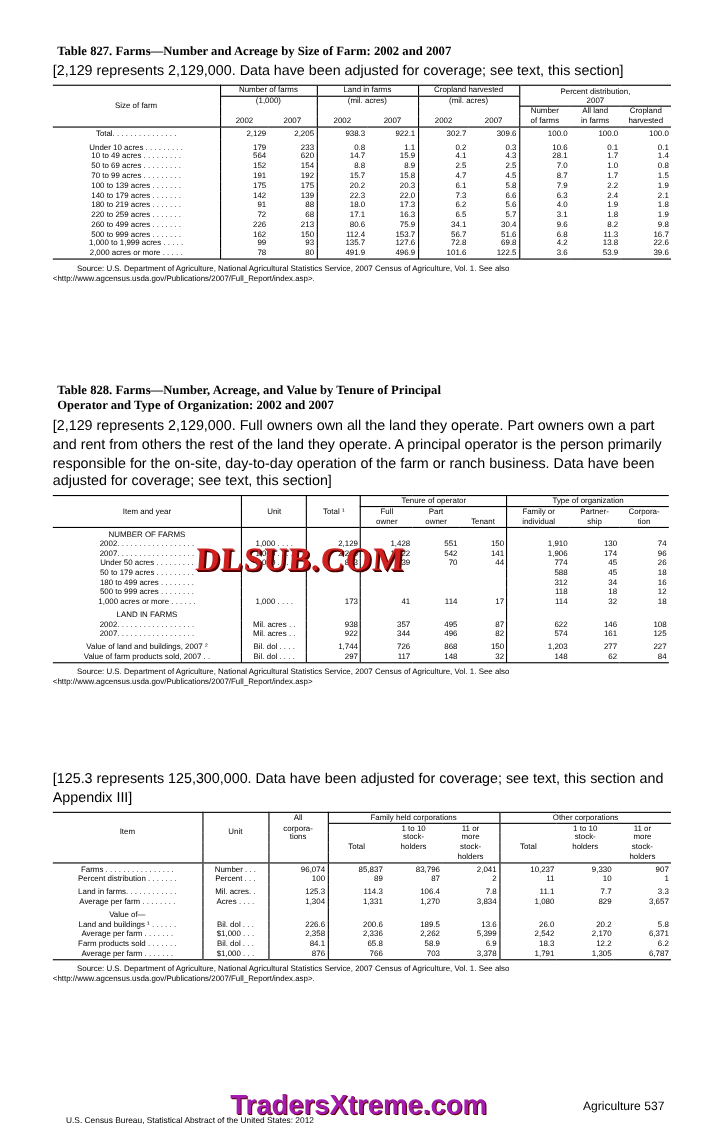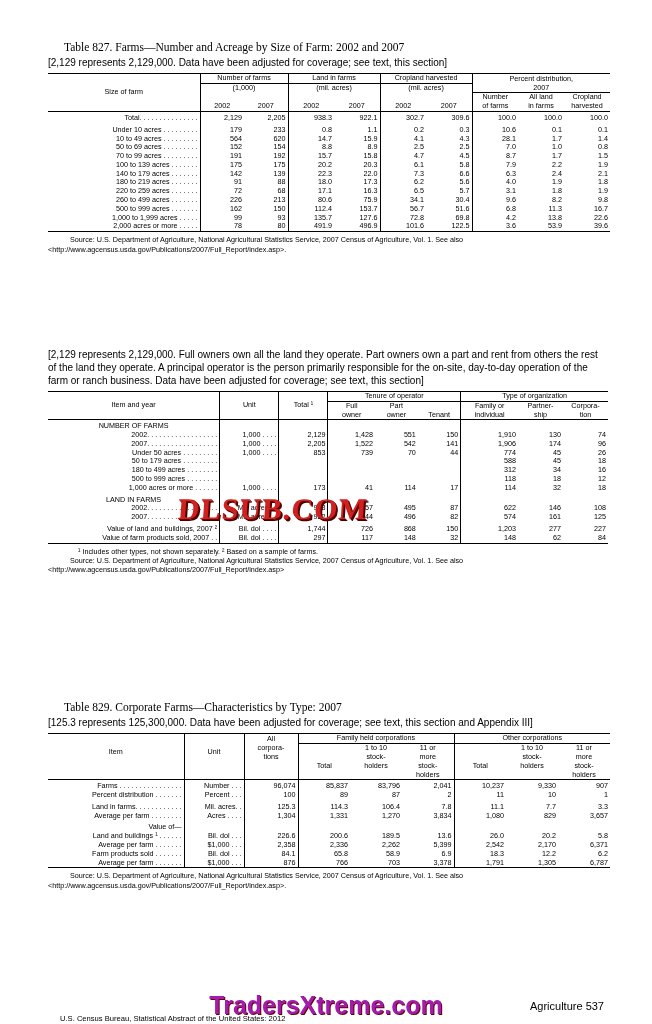--- a/index.html
+++ b/index.html
@@ -25,44 +25,44 @@
     transform:skewX(-4deg);
   }
   #wm-bot{
     bottom:4px;left:50%;transform:translateX(-50%);
     font-size:25px;color:#a21caf;
     font-family:Liberation Sans, sans-serif;
     text-shadow:1px 1px 0 #600;
   }
   .tbl-title{
     font-family:"Liberation Serif",serif;
-    font-weight:normal;font-size:11.5px;
-    margin:0 0 2px 16px;line-height:1.25;
+    font-weight:bold;font-size:11.5px;
+    margin:0 0 2px 4px;line-height:1.25;
   }
   .tbl-note{
-    font-size:10px;line-height:1.3;margin:0 0 4px 0;
+    font-size:13px;line-height:1.3;margin:0 0 4px 0;
   }
   table.dt{
     border-collapse:collapse;font-size:7.2px;
     width:100%;table-layout:fixed;
   }
   table.dt td,table.dt th{
     padding:0 2px;vertical-align:bottom;font-weight:normal;
     line-height:1.22;
   }
   table.dt th{font-size:7.2px;text-align:center;vertical-align:bottom;}
   .hdr-top td,.hdr-top th{border-top:1.2px solid #000;}
   .rule-under{border-bottom:1px solid #000;}
   .rule-thick{border-bottom:1.2px solid #000;}
   .vl{border-left:1px solid #000;}
   .vr{border-right:1px solid #000;}
   .num{text-align:right;}
   .ctr{text-align:center;}
   .lead{
-    text-align:right;white-space:nowrap;overflow:hidden;
+    text-align:center;white-space:nowrap;overflow:hidden;
   }
   .bold{font-weight:bold;}
   .sect{
     position:absolute;left:48px;width:560px;
   }
   .src{
     font-size:7.2px;line-height:1.3;margin-top:3px;
   }
   .src .ind{padding-left:22px;}
   .pagefoot{
@@ -301,20 +301,24 @@
       </tbody>
     </table>
 
     <div class="src">
       <div class="ind"><span>Source: U.S. Department of Agriculture, National Agricultural Statistics Service, 2007 Census of Agriculture, Vol. 1. See also</span></div>
       <div><span>&lt;http://www.agcensus.usda.gov/Publications/2007/Full_Report/index.asp&gt;.</span></div>
     </div>
   </div>
 
   <div class="sect" style="top:348px;">
+    <div class="tbl-title">
+      <span>Table 828. Farms—Number, Acreage, and Value by Tenure of Principal</span><br>
+      <span>Operator and Type of Organization: 2002 and 2007</span>
+    </div>
     <div class="tbl-note">[2,129 represents 2,129,000. Full owners own all the land they operate. Part owners own a part and rent from others the rest of the land they operate. A principal operator is the person primarily responsible for the on-site, day-to-day operation of the farm or ranch business. Data have been adjusted for coverage; see text, this section]</div>
 
     <table class="dt">
       <colgroup>
         <col style="width:168px">
         <col style="width:58px">
         <col style="width:48px">
         <col style="width:46px">
           <col style="width:42px">
           <col style="width:42px">
@@ -488,28 +492,26 @@
           <td class="num">148</td>
           <td class="num">32</td>
           <td class="num vl">148</td>
           <td class="num">62</td>
           <td class="num">84</td>
         </tr>
       </tbody>
     </table>
 
     <div class="src">
-      <div class="ind" style="padding-left:30px;">¹ Includes other types, not shown separately. ² Based on a sample of farms.</div>
       <div class="ind">Source: U.S. Department of Agriculture, National Agricultural Statistics Service, 2007 Census of Agriculture, Vol. 1. See also</div>
       <div>&lt;http://www.agcensus.usda.gov/Publications/2007/Full_Report/index.asp&gt;</div>
     </div>
   </div>
 
   <div class="sect" style="top:700px;">
-    <div class="tbl-title">Table 829. Corporate Farms—Characteristics by Type: 2007</div>
     <div class="tbl-note">[125.3 represents 125,300,000. Data have been adjusted for coverage; see text, this section and Appendix III]</div>
 
     <table class="dt">
       <colgroup>
         <col style="width:136px">
         <col style="width:60px">
         <col style="width:54px">
         <col style="width:52px">
           <col style="width:52px">
           <col style="width:52px">

